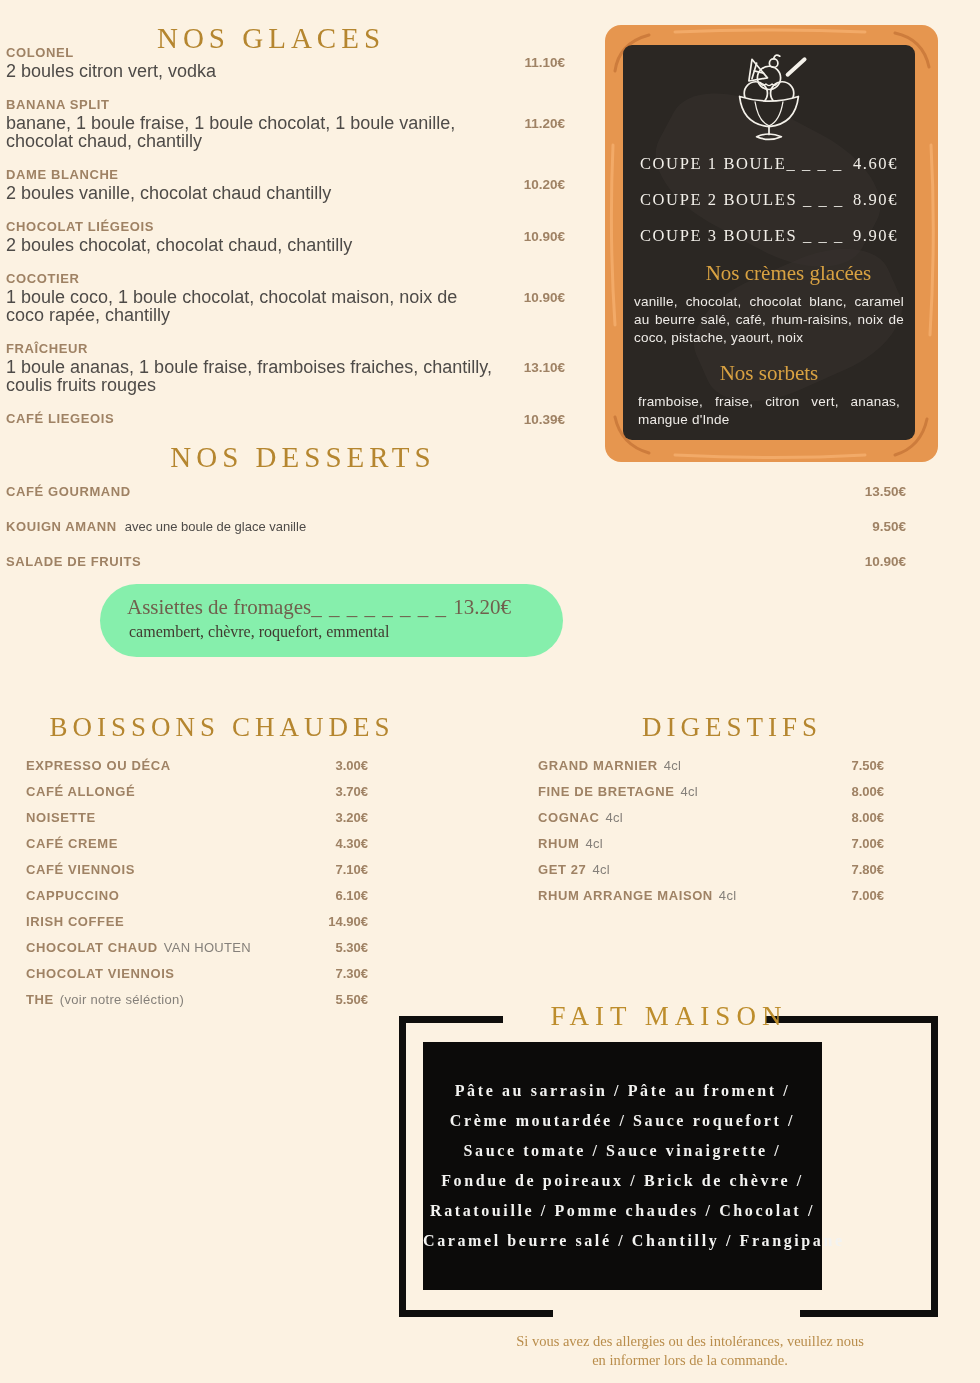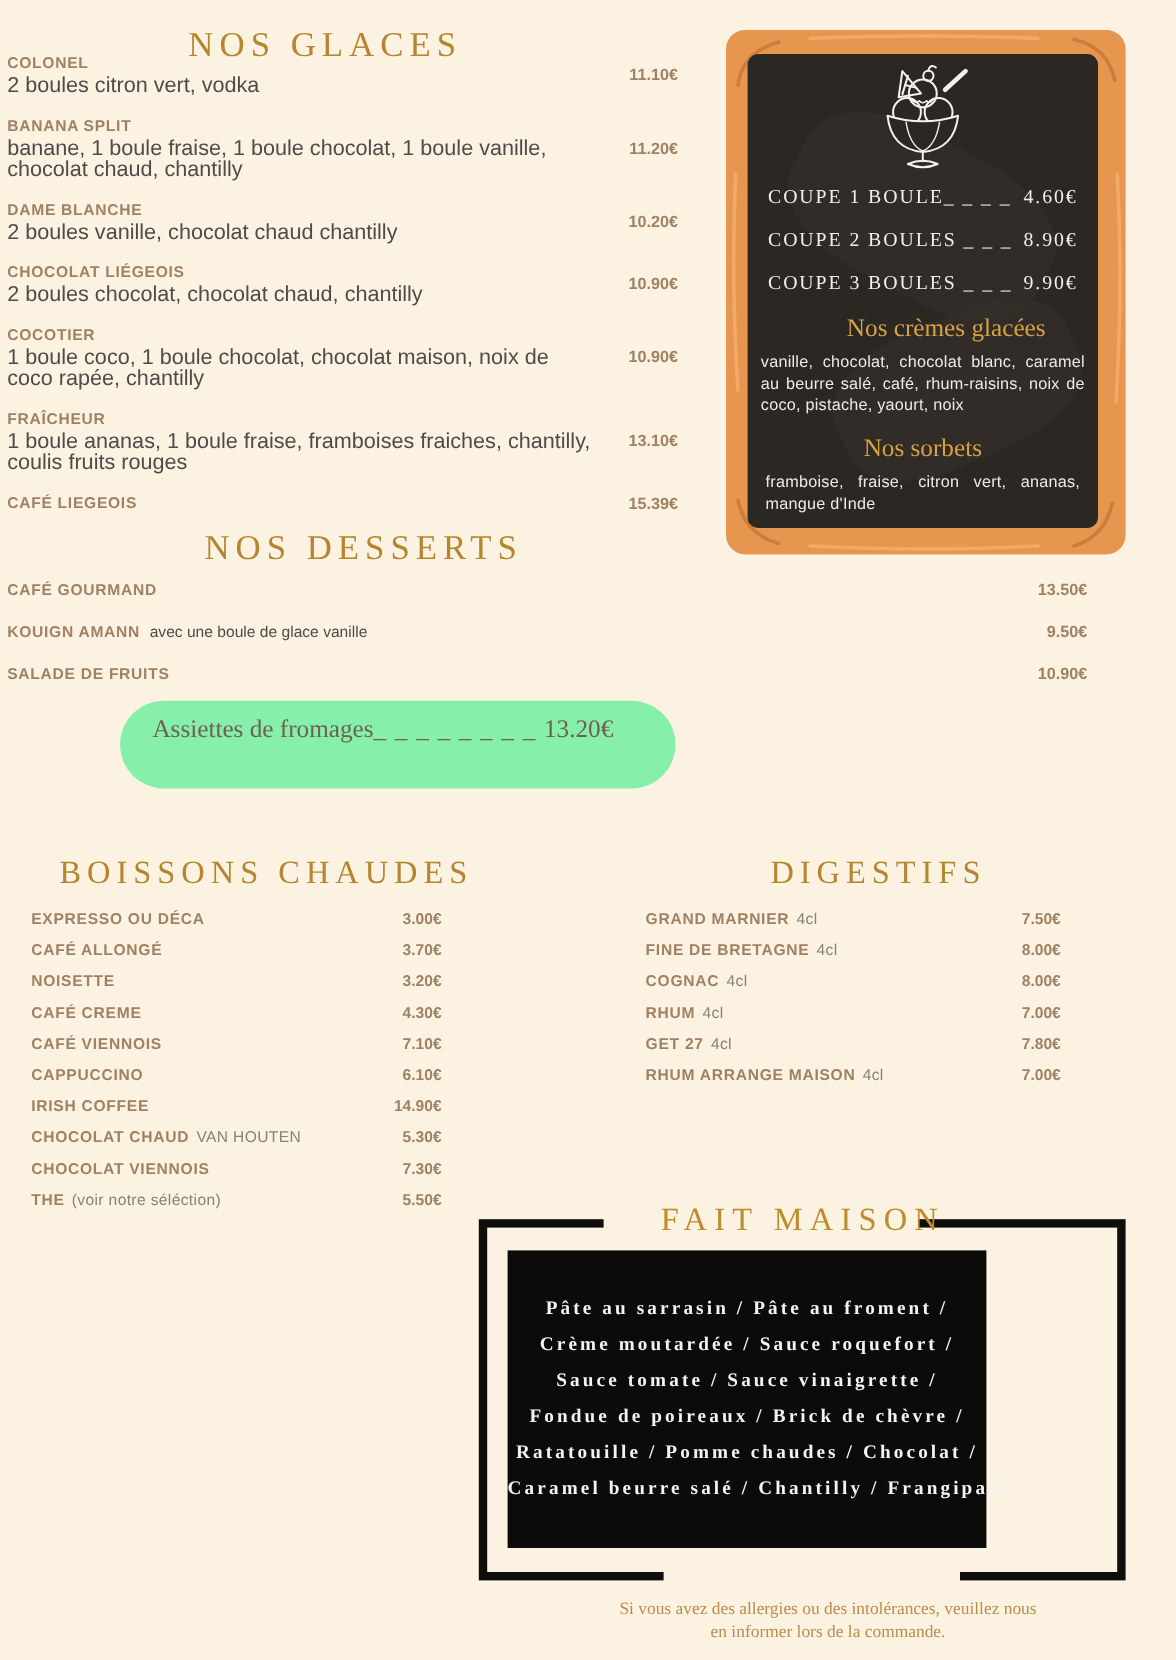--- a/index.html
+++ b/index.html
@@ -174,21 +174,21 @@
           <div class="mi-name">FRAÎCHEUR</div>
           <div class="mi-desc">1 boule ananas, 1 boule fraise, framboises fraiches, chantilly, coulis fruits rouges</div>
         </div>
         <div class="mi-price">13.10€</div>
       </div>
 
       <div class="mi-row">
         <div class="mi-left">
           <div class="mi-name">CAFÉ LIEGEOIS</div>
         </div>
-        <div class="mi-price">15.39€</div>
+        <div class="mi-price">10.39€</div>
       </div>
     </div>
 
   <div class="board">
     <div class="board-wood">
       <svg width="333" height="437" viewBox="0 0 333 437">
         <g fill="none" stroke-linecap="round">
           <path d="M10,46 Q14,18 44,10" stroke="#cd7c3c" stroke-width="3"></path>
           <path d="M290,8 Q318,14 324,42" stroke="#cd7c3c" stroke-width="3"></path>
           <path d="M10,392 Q16,420 44,428" stroke="#cd7c3c" stroke-width="3"></path>
@@ -270,20 +270,21 @@
         <span class="ds-name">SALADE DE FRUITS</span>
 
         <span class="ds-price">10.90€</span>
       </div>
     </div>
 
   <div class="badge">
     <div class="badge-line1">
       <span>Assiettes de fromages</span><span class="dots">_ _ _ _ _ _ _ _ </span><span>13.20€</span>
     </div>
+    <div class="badge-line2">camembert, chèvre, roquefort, emmental</div>
   </div>
 
   <div class="sec-title boissons-title">BOISSONS CHAUDES</div>
   <div class="drink-list boissons-list">
 
       <div class="dr-row">
         <span class="dr-name">EXPRESSO OU DÉCA</span>
 
         <span class="dr-price">3.00€</span>
       </div>

